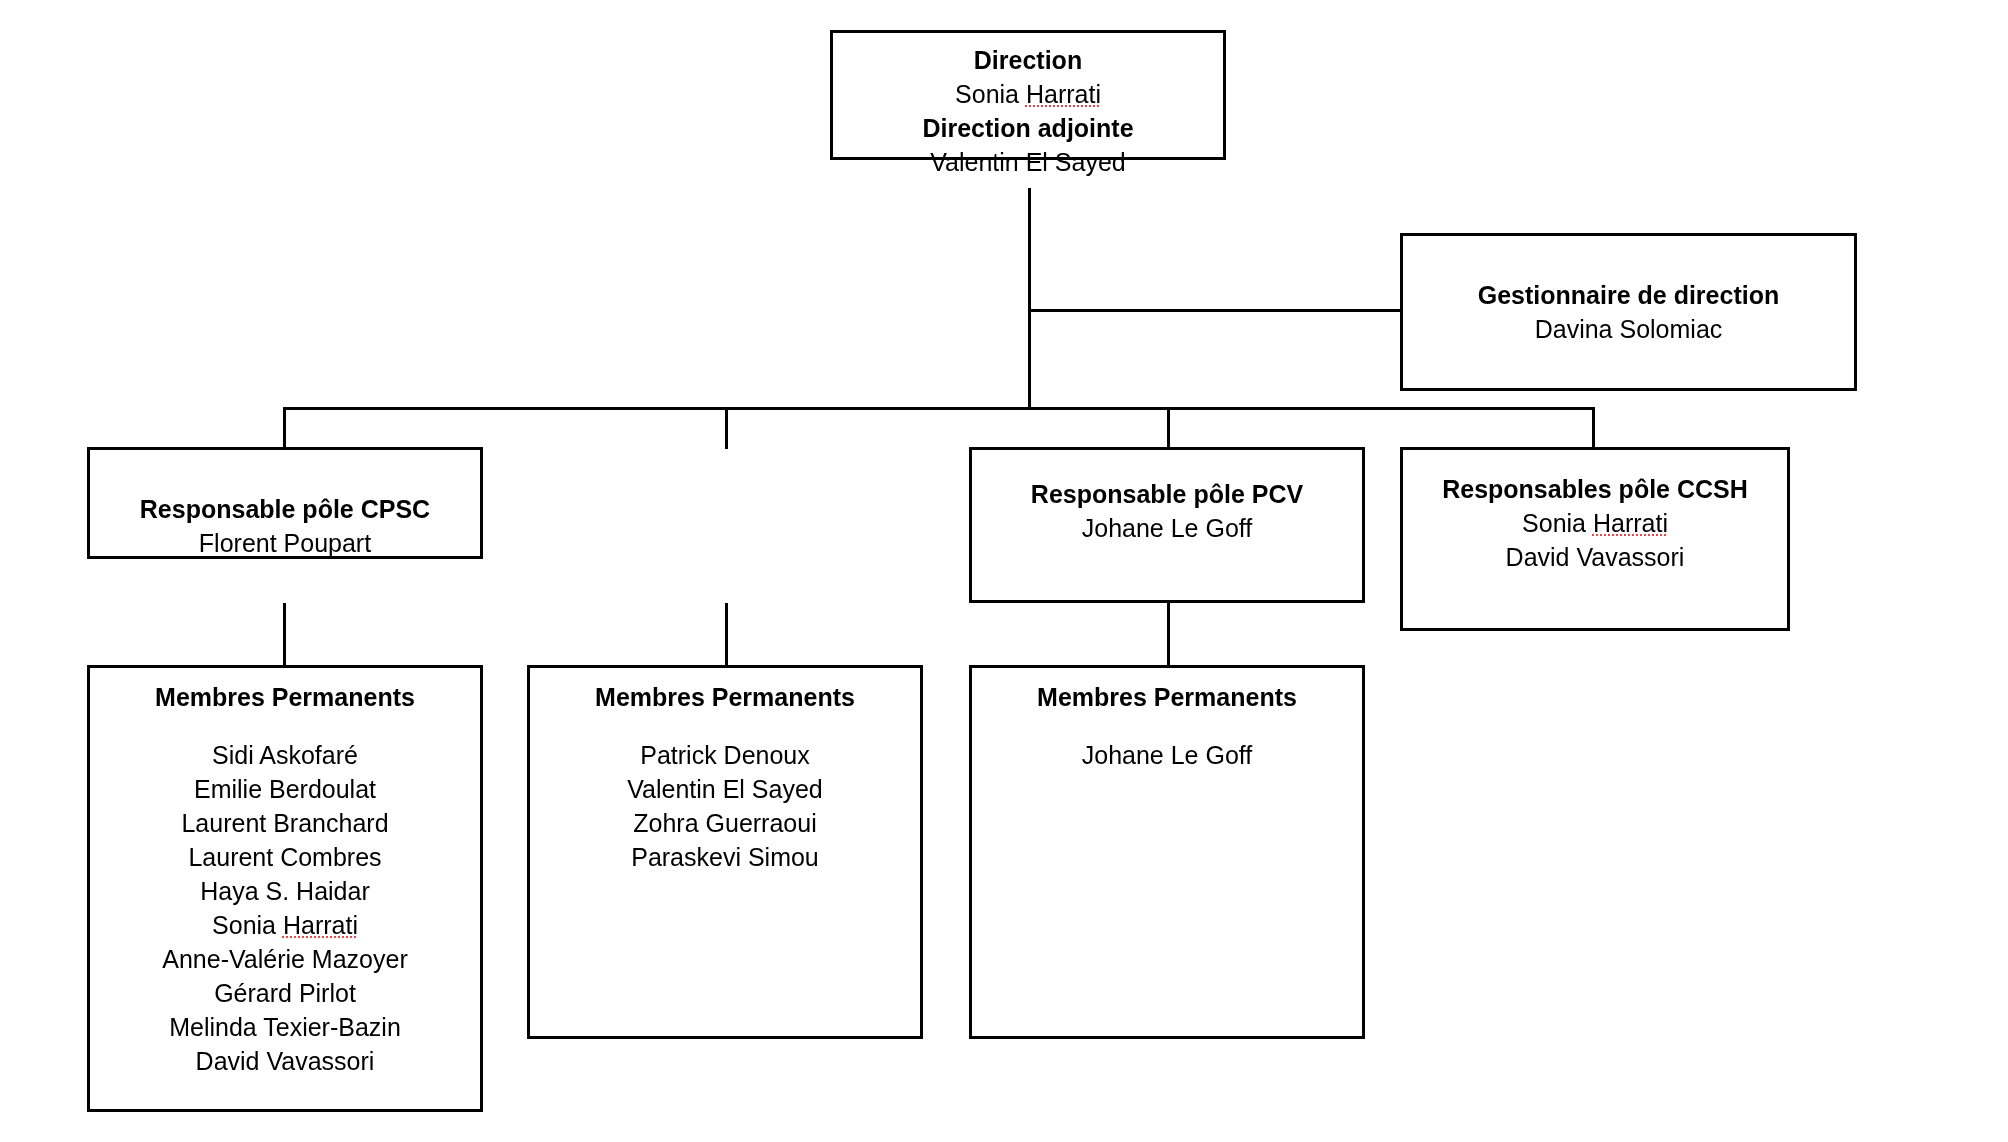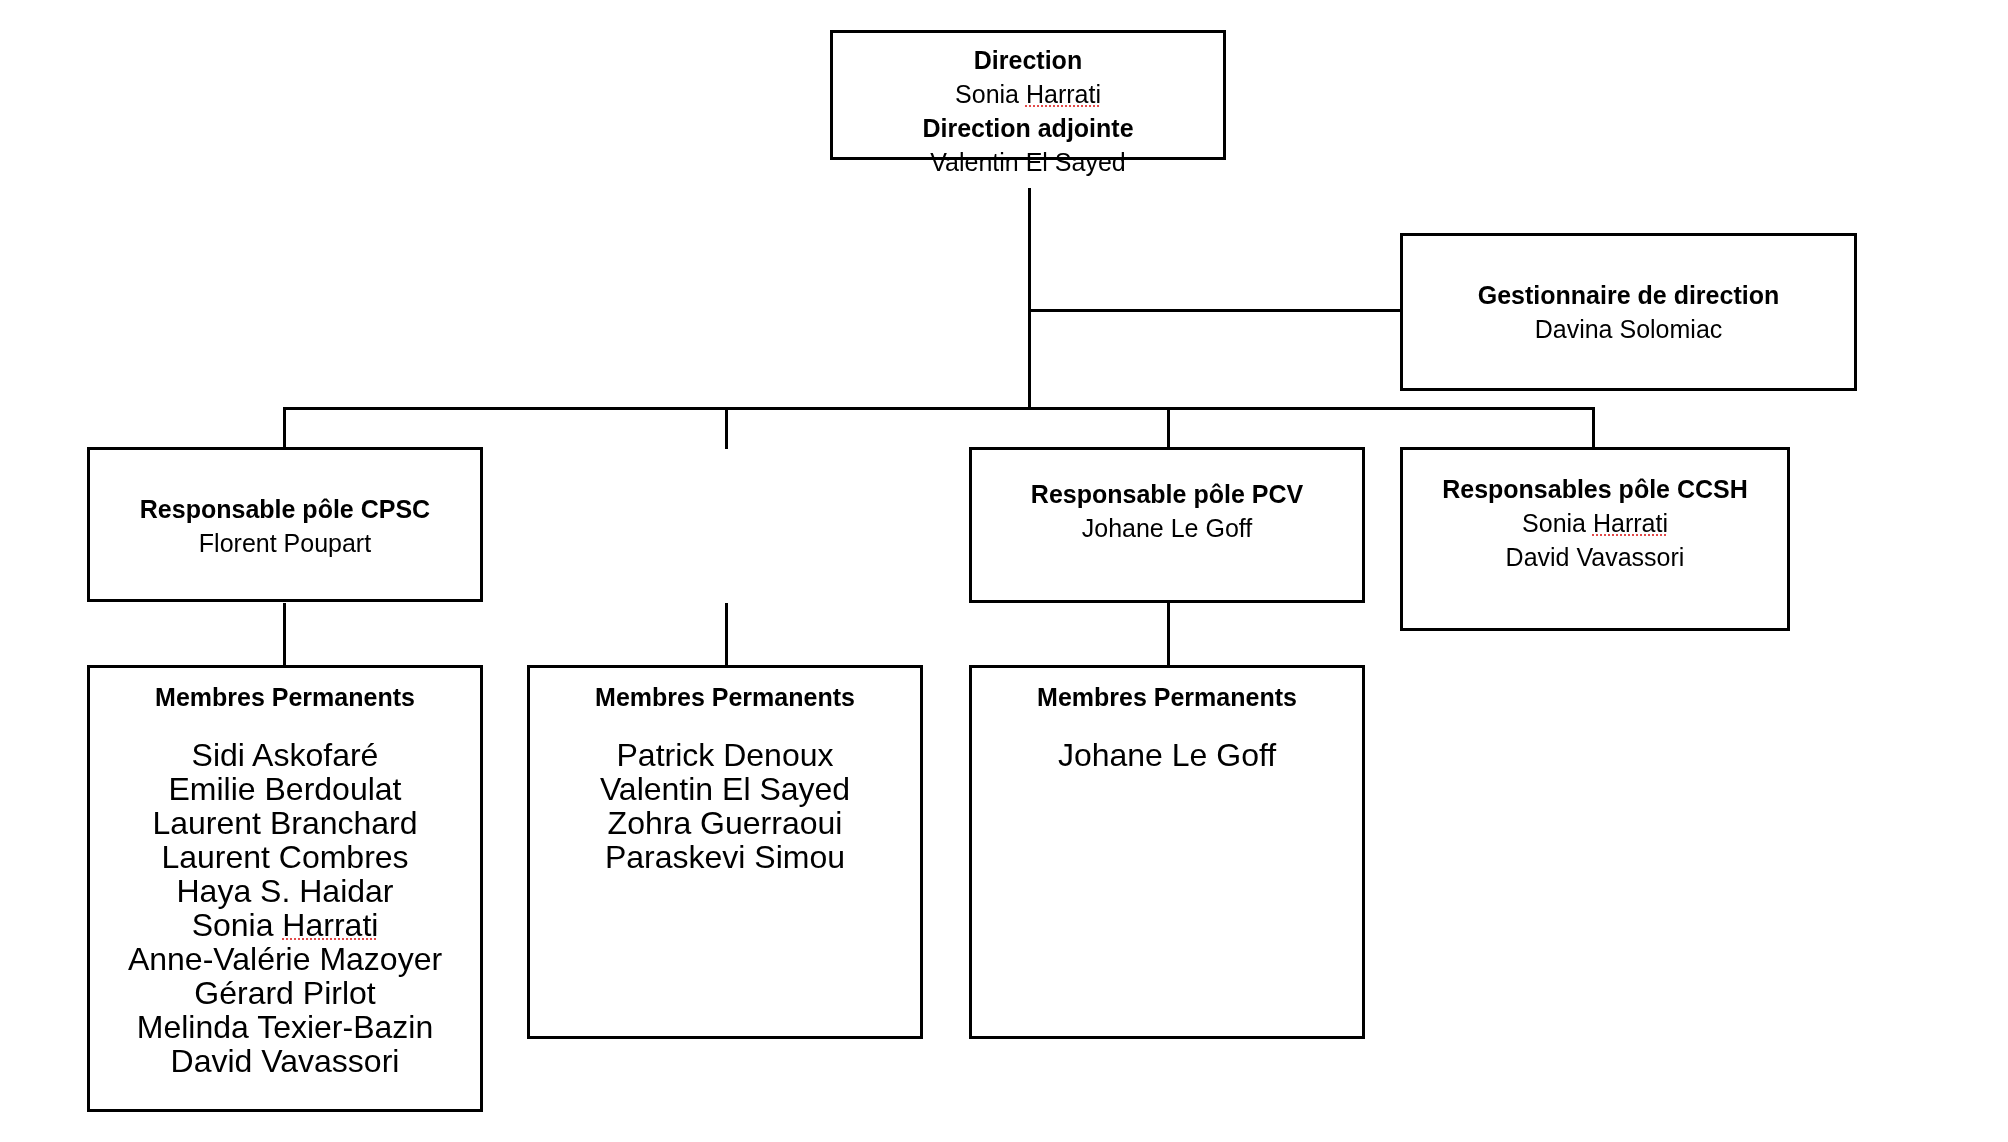--- a/index.html
+++ b/index.html
@@ -44,21 +44,21 @@
     text-decoration: underline;
     text-decoration-style: dotted;
     text-decoration-color: #e24a4a;
     text-decoration-thickness: 2px;
     text-underline-offset: 2px;
   }
   .member-gap {
     height: 24px;
   }
   .member-name {
-    font-size: 32px;
+    font-size: 25px;
     line-height: 34px;
     white-space: nowrap;
   }
   .connector {
     position: absolute;
     background: #000000;
     z-index: 1;
   }
   .h-line { height: 3px; }
   .v-line { width: 3px; }
@@ -92,21 +92,21 @@
     </div>
   </div>
 
   <div class="node-box" style="left:1400px; top:233px; width:457px; height:158px;">
     <div class="node-inner" style="padding-top:42px;">
       <div class="line-title">Gestionnaire de direction</div>
       <div class="line-name">Davina Solomiac</div>
     </div>
   </div>
 
-  <div class="node-box" style="left:87px; top:447px; width:396px; height:155px;">
+  <div class="node-box" style="left:87px; top:447px; width:396px; height:112px;">
     <div class="node-inner" style="padding-top:42px;">
       <div class="line-title">Responsable pôle CPSC</div>
       <div class="line-name">Florent Poupart</div>
     </div>
   </div>
 
 
   <div class="node-box" style="left:969px; top:447px; width:396px; height:156px;">
     <div class="node-inner" style="padding-top:27px;">
       <div class="line-title">Responsable pôle PCV</div>

